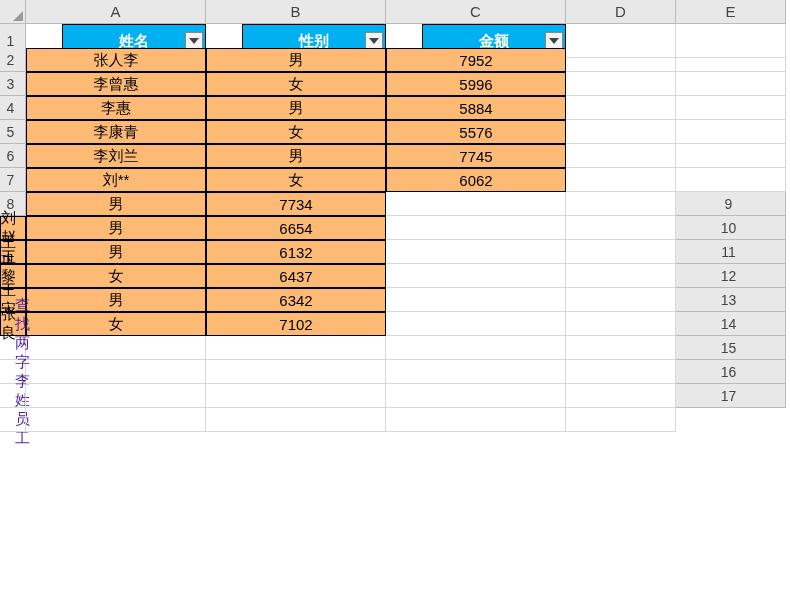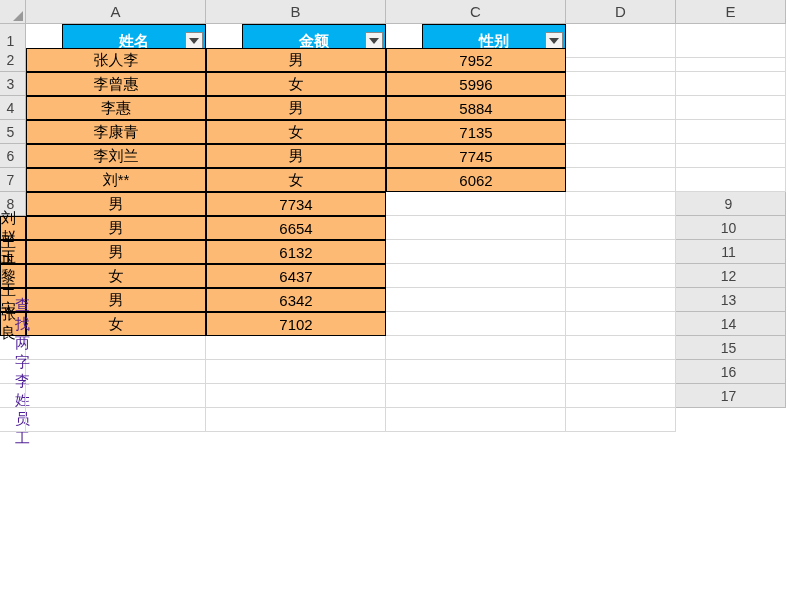--- a/index.html
+++ b/index.html
@@ -105,29 +105,29 @@
     <div class="rowhdr taller">1</div>
     <div class="th taller">
       <span>姓名</span>
       <div class="filter-btn">
         <svg width="10" height="6" viewBox="0 0 10 6">
           <path d="M0 0 L5 6 L10 0 Z" fill="#444"></path>
         </svg>
       </div>
     </div>
     <div class="th taller">
-      <span>金额</span>
+      <span>性别</span>
       <div class="filter-btn">
         <svg width="10" height="6" viewBox="0 0 10 6">
           <path d="M0 0 L5 6 L10 0 Z" fill="#444"></path>
         </svg>
       </div>
     </div>
     <div class="th taller">
-      <span>性别</span>
+      <span>金额</span>
       <div class="filter-btn">
         <svg width="10" height="6" viewBox="0 0 10 6">
           <path d="M0 0 L5 6 L10 0 Z" fill="#444"></path>
         </svg>
       </div>
     </div>
     <div class="cell taller"></div>
     <div class="cell taller"></div>
     <div class="rowhdr">2</div>
     <div class="td">张人李</div>
@@ -143,21 +143,21 @@
     <div class="cell"></div>
     <div class="rowhdr">4</div>
     <div class="td">李惠</div>
     <div class="td">男</div>
     <div class="td">5884</div>
     <div class="cell"></div>
     <div class="cell"></div>
     <div class="rowhdr">5</div>
     <div class="td">李康青</div>
     <div class="td">女</div>
-    <div class="td">7135</div>
+    <div class="td">5576</div>
     <div class="cell"></div>
     <div class="cell"></div>
     <div class="rowhdr">6</div>
     <div class="td">李刘兰</div>
     <div class="td">男</div>
     <div class="td">7745</div>
     <div class="cell"></div>
     <div class="cell"></div>
     <div class="rowhdr">7</div>
     <div class="td">刘**</div>

